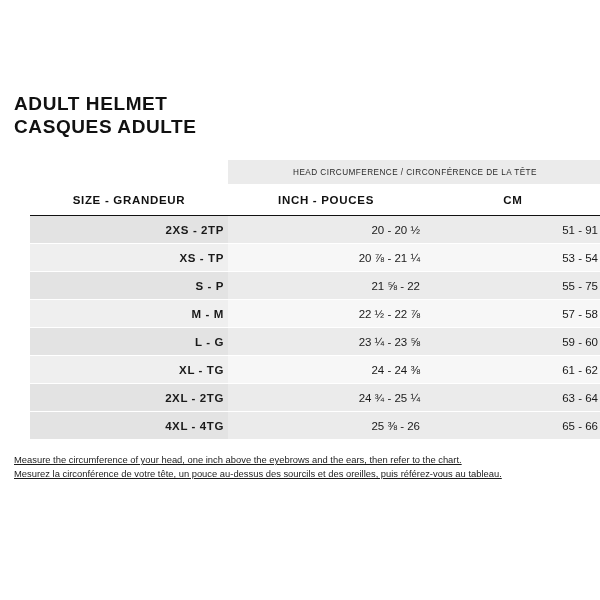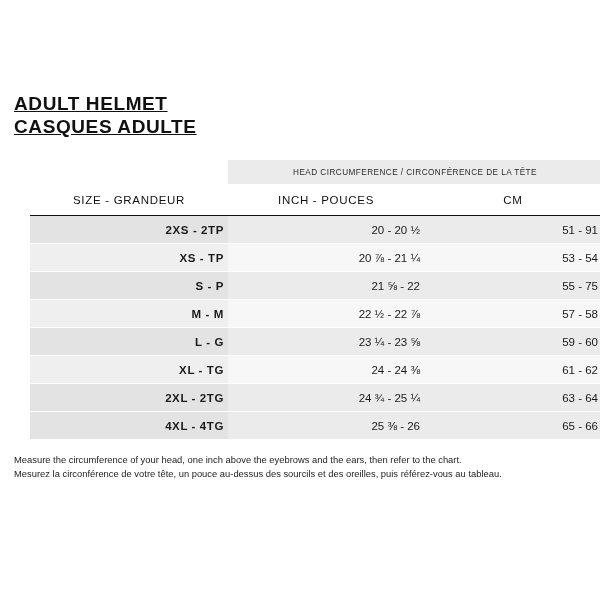--- a/index.html
+++ b/index.html
@@ -24,21 +24,20 @@
   .titles {
     padding-top: 92px;
   }
   .title-line {
     font-size: 19px;
     font-weight: bold;
     letter-spacing: 0.6px;
     line-height: 1.22;
     text-transform: uppercase;
     color: #111111;
-    text-decoration: underline;
   }
   table.size-table {
     width: 572px;
     border-collapse: collapse;
     margin-top: 22px;
     table-layout: fixed;
     margin-left: 16px;
   }
   table.size-table col.c-size { width: 198px; }
   table.size-table col.c-inch { width: 196px; }
@@ -53,21 +52,21 @@
     font-size: 8.2px;
     letter-spacing: 0.45px;
     text-align: center;
     padding: 8px 4px 7px 4px;
     color: #2a2a2a;
     border-bottom: 1px solid #ffffff;
     text-transform: uppercase;
   }
   .colhead td, .colhead th {
     font-size: 11.5px;
-    font-weight: normal;
+    font-weight: bold;
     letter-spacing: 0.7px;
     text-align: center;
     padding: 9px 4px 9px 4px;
     color: #111111;
     text-transform: uppercase;
   }
   .colhead {
     border-bottom: 1.6px solid #111111;
   }
   tbody td {
@@ -82,20 +81,21 @@
     letter-spacing: 0.6px;
   }
   tbody tr.odd td { background: #ebebeb; }
   tbody tr.even td { background: #f7f7f7; }
   tbody tr.odd td.size-cell { background: #e3e3e3; }
   tbody tr.even td.size-cell { background: #efefef; }
 
   .notes {
     margin-top: 13px;
     width: 572px;
+    text-decoration: underline;
   }
   .note-line {
     font-size: 9.4px;
     line-height: 1.45;
     color: #1d1d1d;
   }
 </style>
 </head>
 <body>
 

